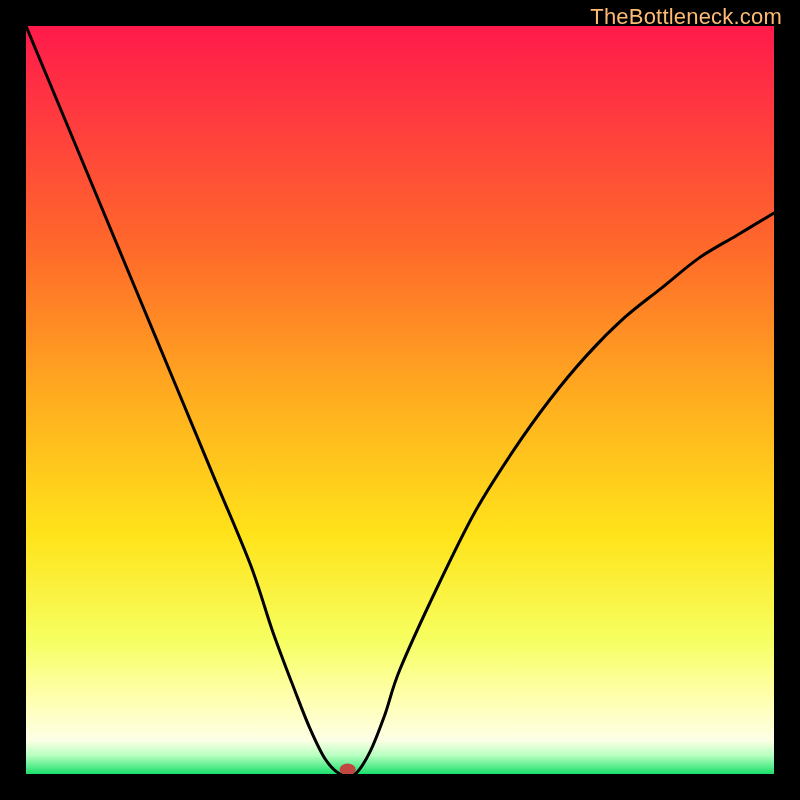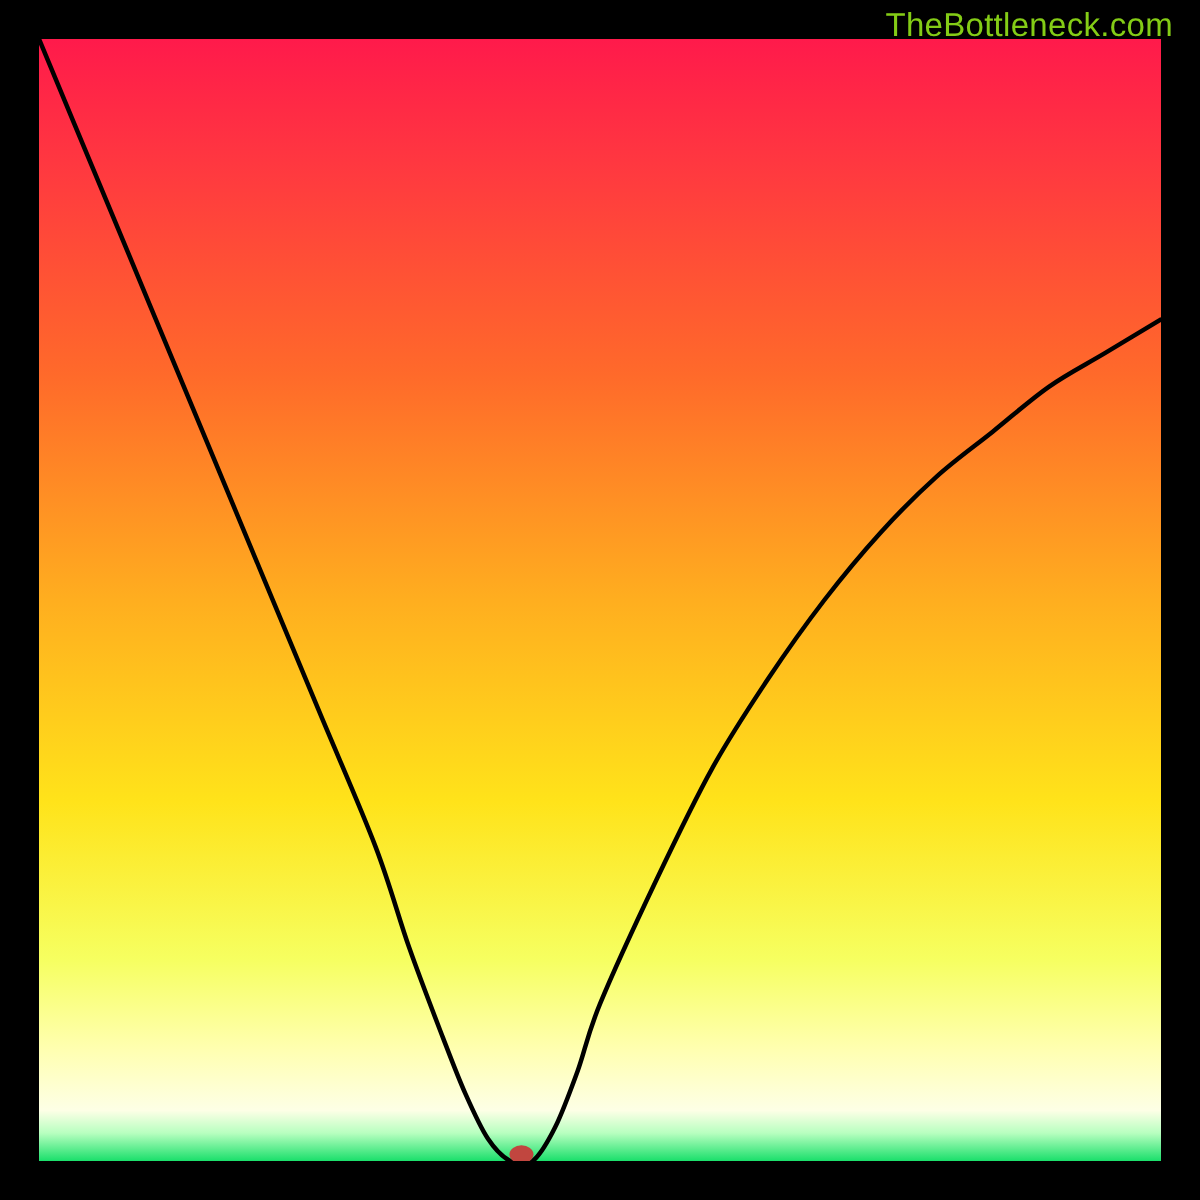--- a/index.html
+++ b/index.html
@@ -24,21 +24,21 @@
     left: 26px;
     top: 26px;
     width: 748px;
     height: 748px;
     overflow: hidden;
   }
   .watermark {
     position: absolute;
     top: 4px;
     right: 18px;
-    color: #84cc16;
+    color: #fdba74;
     font-size: 22px;
     font-weight: 500;
     letter-spacing: 0.2px;
   }
   svg { display: block; }
 </style>
 </head>
 <body>
 
 <div class="frame">

